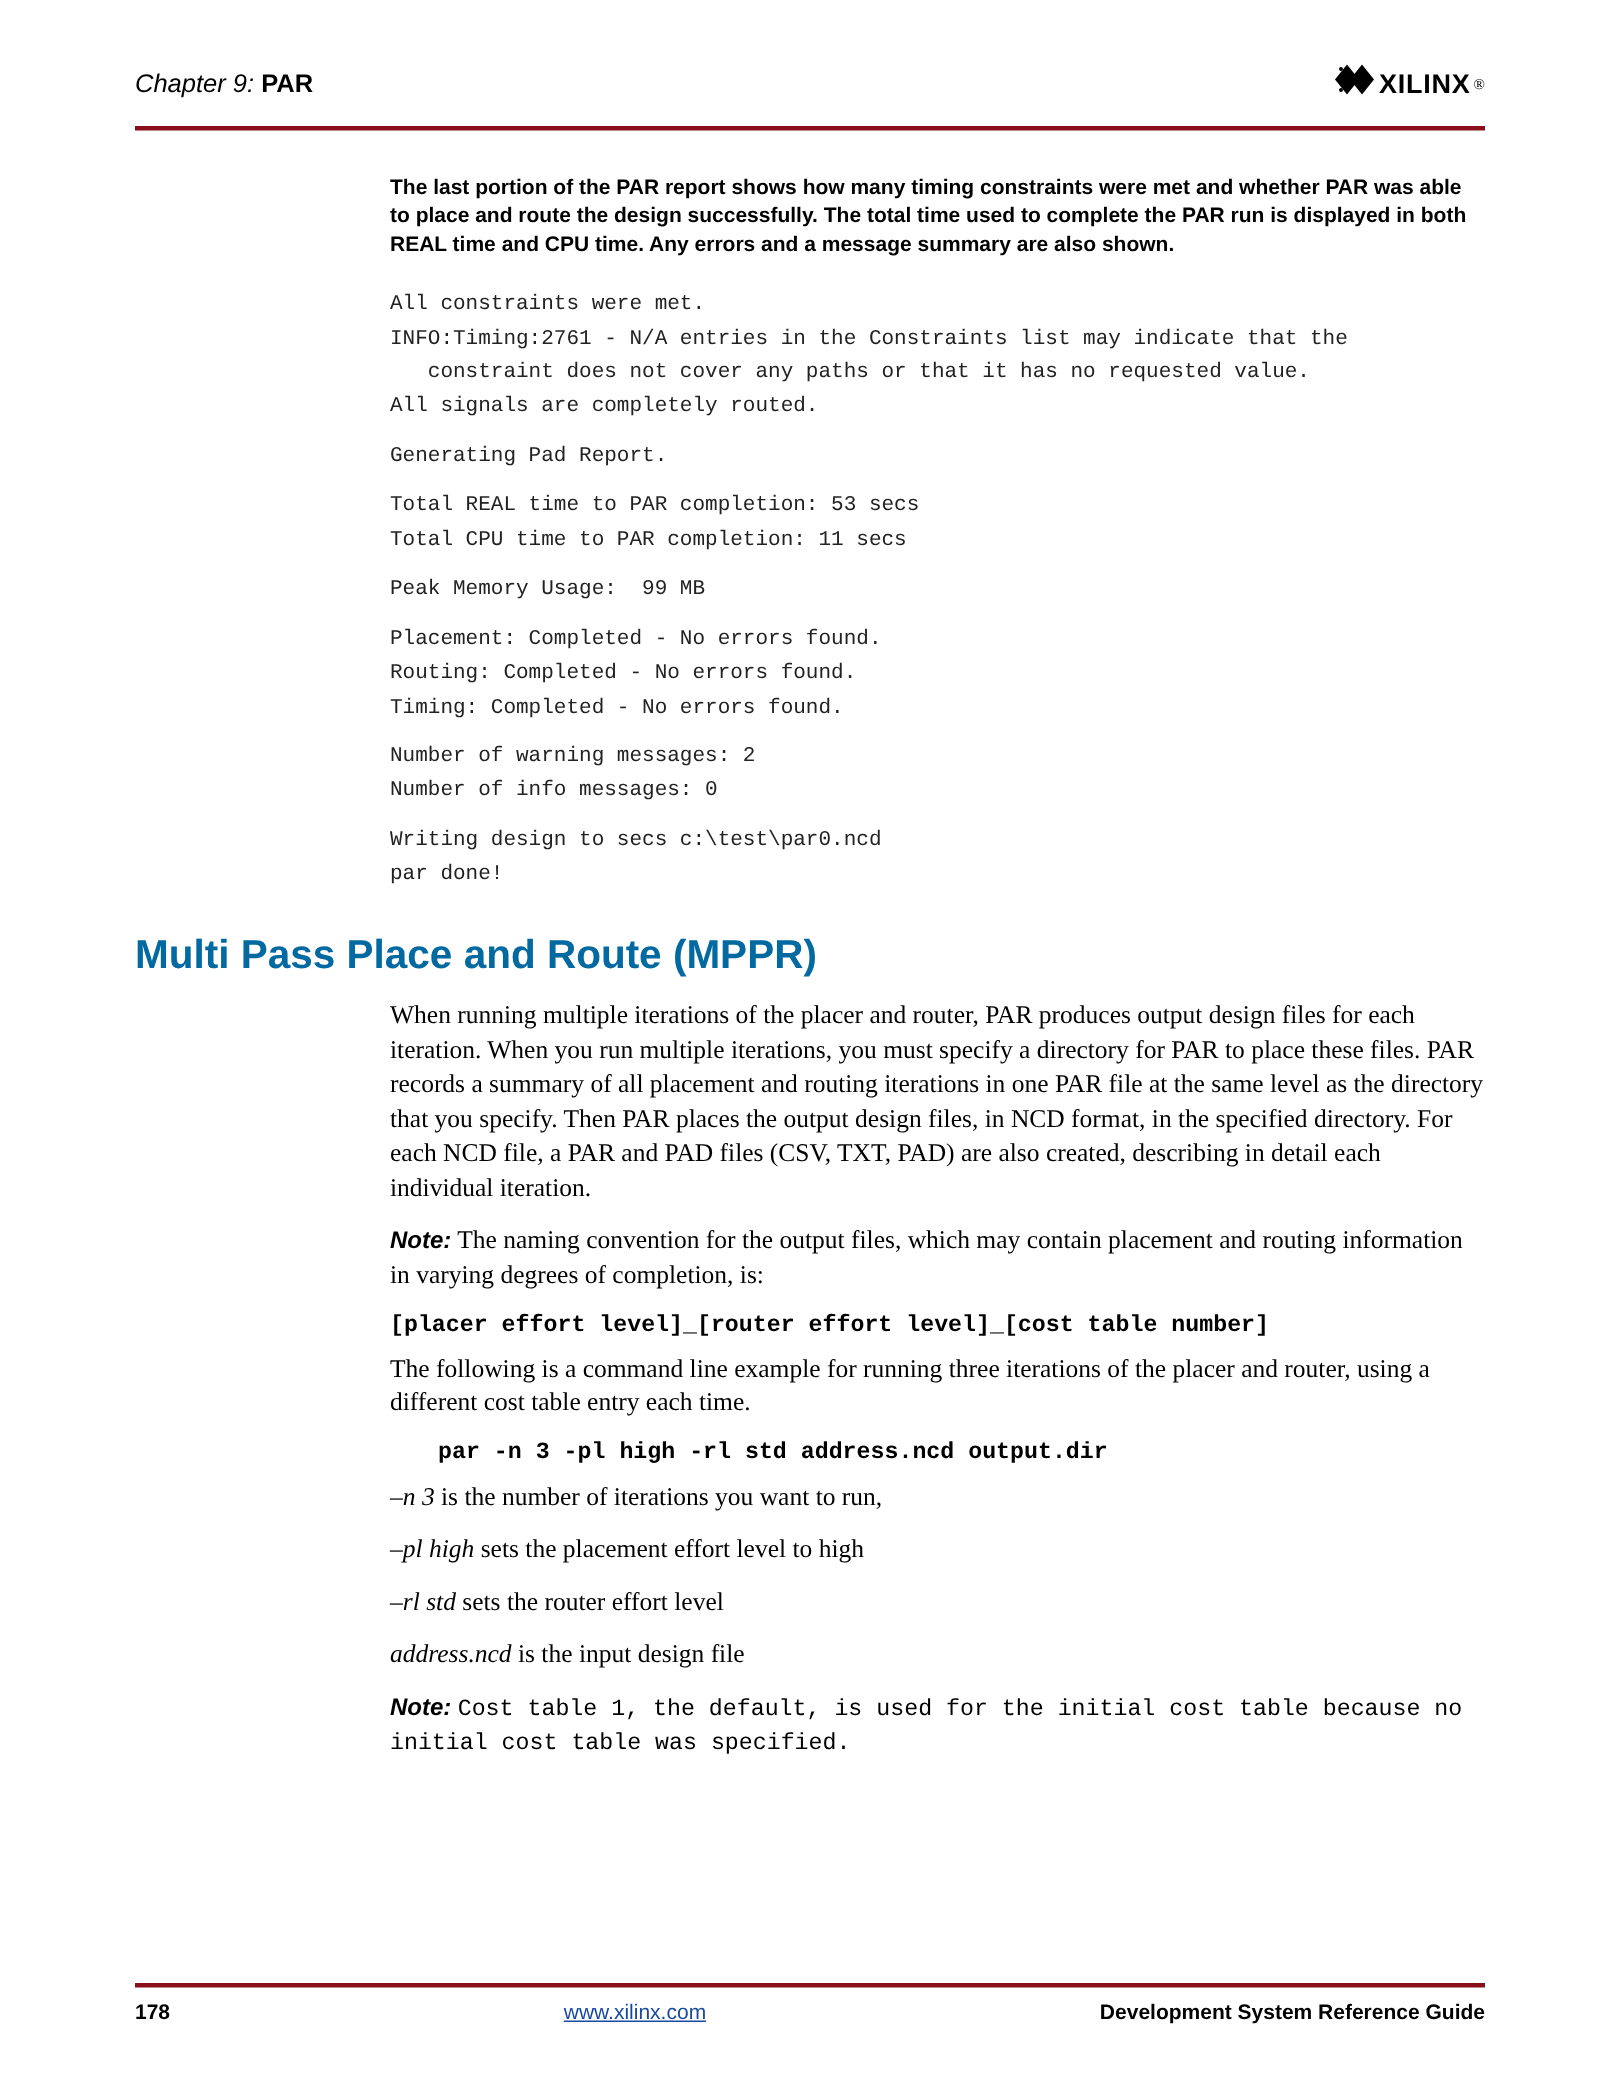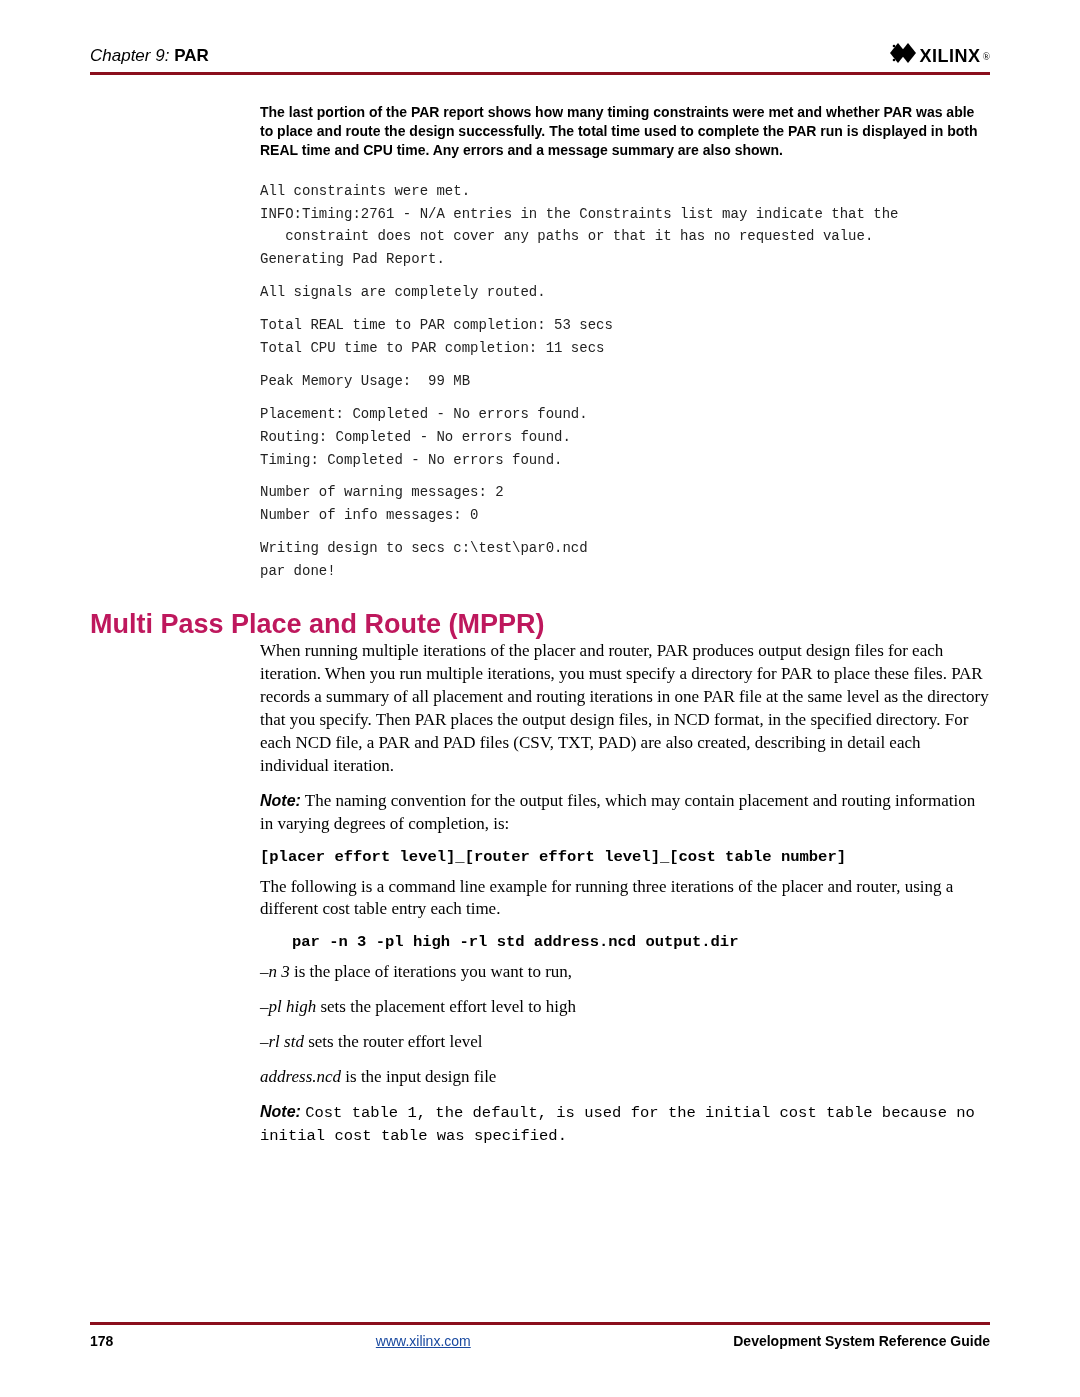--- a/index.html
+++ b/index.html
@@ -9,21 +9,21 @@
     background: #ffffff;
     font-family: Georgia, 'Times New Roman', serif;
     color: #000;
     position: relative;
     padding: 42px 90px 48px 90px;
   }
   .header-row {
     display: flex;
     justify-content: space-between;
     align-items: center;
-    margin-bottom: 2px;
+    margin-bottom: 14px;
   }
   .chapter-label {
     font-family: Arial, Helvetica, sans-serif;
     font-style: italic;
     font-size: 17px;
     font-weight: 400;
   }
   .chapter-label .bold { font-weight: bold; font-style: normal; }
   .logo {
     display: flex;
@@ -61,23 +61,24 @@
     line-height: 1.35;
     white-space: pre;
     color: #222;
     margin-bottom: 4px;
   }
   .mono-block { margin-bottom: 14px; }
 
   .h1 {
     font-family: Arial, Helvetica, sans-serif;
     font-weight: bold;
-    color: #be185d;
+    color: #0369a1;
     font-size: 27px;
     margin-top: 28px;
+    margin-bottom: 14px;
     margin-left: 0;
   }
 
   .body-p {
     font-family: "Book Antiqua", Palatino, Georgia, serif;
     font-size: 17px;
     line-height: 1.35;
     margin-bottom: 12px;
   }
   .note-label {
@@ -134,23 +135,23 @@
   </div>
 </div>
 <hr class="rule">
 
 <div class="content">
   <p class="intro-bold">The last portion of the PAR report shows how many timing constraints were met and whether PAR was able to place and route the design successfully. The total time used to complete the PAR run is displayed in both REAL time and CPU time.  Any errors and a message summary are also shown.</p>
 
   <div class="mono">All constraints were met.</div>
   <div class="mono">INFO:Timing:2761 - N/A entries in the Constraints list may indicate that the</div>
   <div class="mono">   constraint does not cover any paths or that it has no requested value.</div>
+  <div class="mono mono-block">All signals are completely routed.</div>
+
   <div class="mono mono-block">Generating Pad Report.</div>
-
-  <div class="mono mono-block">All signals are completely routed.</div>
 
   <div class="mono">Total REAL time to PAR completion: 53 secs</div>
   <div class="mono mono-block">Total CPU time to PAR completion: 11 secs</div>
 
   <div class="mono mono-block">Peak Memory Usage:  99 MB</div>
 
   <div class="mono">Placement: Completed - No errors found.</div>
   <div class="mono">Routing: Completed - No errors found.</div>
   <div class="mono mono-block">Timing: Completed - No errors found.</div>
 
@@ -171,21 +172,21 @@
     <span>The naming convention for the output files, which may contain placement and routing information in varying degrees of completion, is:</span>
   </p>
 
   <div class="code-line">[placer effort level]_[router effort level]_[cost table number]</div>
 
   <p class="body-p">The following is a command line example for running three iterations of the placer and router, using a different cost table entry each time.</p>
 
   <div class="code-line code-indent">par -n 3 -pl high -rl std address.ncd output.dir</div>
 
   <p class="body-p">
-    <span class="ital">–n 3</span><span> is the place of iterations you want to run,</span>
+    <span class="ital">–n 3</span><span> is the number of iterations you want to run,</span>
   </p>
   <p class="body-p">
     <span class="ital">–pl high</span><span> sets the placement effort level to high</span>
   </p>
   <p class="body-p">
     <span class="ital">–rl std</span><span> sets the router effort level</span>
   </p>
   <p class="body-p">
     <span class="ital">address.ncd</span><span> is the input design file</span>
   </p>

